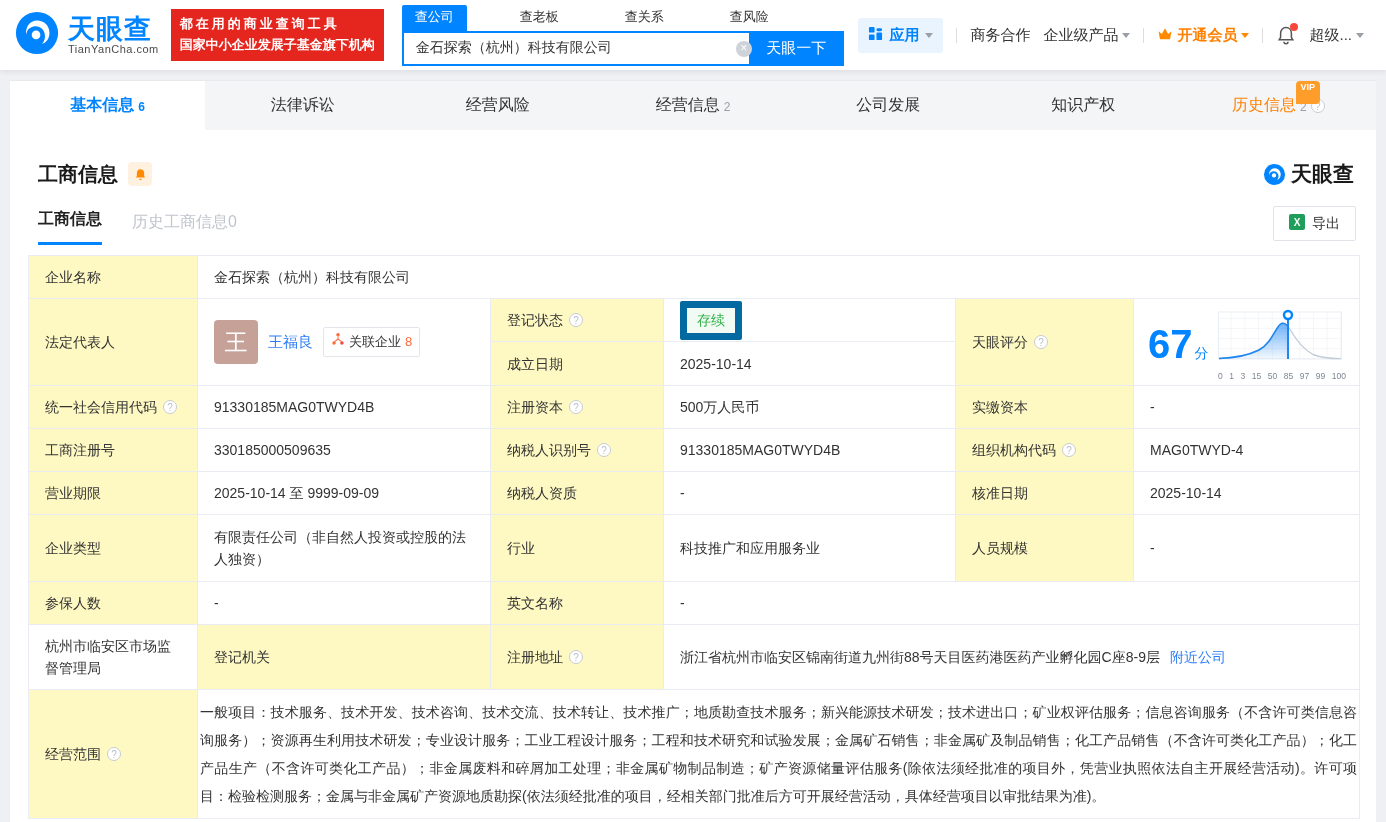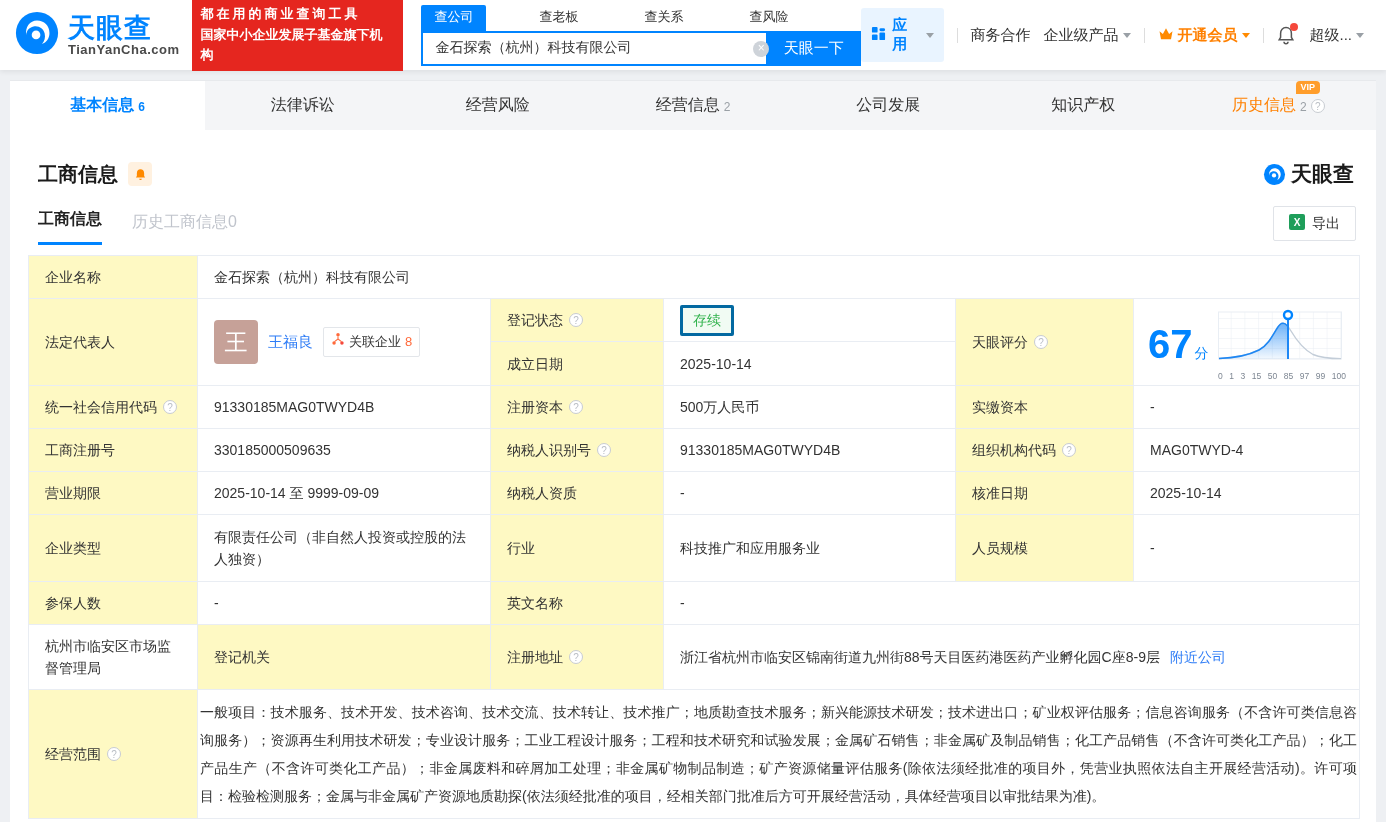--- a/index.html
+++ b/index.html
@@ -4,21 +4,21 @@
 <style>
   * { margin:0; padding:0; box-sizing:border-box; }
   html,body { width:1386px; height:822px; overflow:hidden; background:#eef0f3;
     font-family:"Liberation Sans","DejaVu Sans",sans-serif; color:#333; }
 
   
   .topbar { position:relative; z-index:5; height:70px; background:#fff; display:flex;
     align-items:center; padding:0 22px 0 14px; box-shadow:0 2px 5px rgba(0,0,0,.07); }
   .logo { display:flex; align-items:center; gap:8px; cursor:pointer; }
   .logo-text .t1 { font-size:27px; font-weight:bold; color:#0084ff; line-height:28px; letter-spacing:1px; }
-  .logo-text .t2 { font-size:13px; font-weight:bold; color:#4a4a4a; letter-spacing:.5px; }
+  .logo-text .t2 { font-size:11px; font-weight:normal; color:#4a4a4a; letter-spacing:.5px; }
   .promo { margin-left:12px; background:#e5261f; color:#fff; text-align:left;
     padding:5px 9px; font-size:13px; font-weight:bold; line-height:1.6; }
   .promo .p1 { letter-spacing:3px; }
   .search-wrap { margin-left:18px; width:442px; }
   .search-tabs { display:flex; font-size:13px;gap:40px; }
   .search-tab { padding:3px 13px 5px; color:#333; cursor:pointer; }
   .search-tab.active { background:#0084ff; color:#fff; border-radius:2px 2px 0 0; }
   .search-row { display:flex; height:35px; position:relative; }
   .search-input { flex:1; border:2px solid #0084ff; border-right:none; padding:0 32px 0 12px;
     font-size:14px; color:#333; outline:none; font-family:inherit; }
@@ -43,21 +43,21 @@
   
   .tabnav { height:50px; display:flex; background:#f4f5f7; border-top:1px solid #e7e9ec; }
   .tab { flex:1; display:flex; align-items:center; justify-content:center; gap:4px;
     font-size:16px; color:#333; cursor:pointer; position:relative; }
   .tab .cnt { font-size:12px; color:#9aa0a6; margin-top:2px; }
   .tab.active { background:#fff; color:#0084ff; font-weight:bold; }
   .tab.active .cnt { color:#0084ff; }
   .tab.vip-tab { color:#ff8000; }
   .tab-label-wrap { position:relative; }
   .vip-badge { position:absolute; top:-14px; right:-24px; background:#ff9d2b; color:#fff;
-    font-size:9px; font-weight:bold; padding:1px 5px 2px; border-radius:4px 4px 4px 0; }
+    font-size:9px; font-weight:bold; padding:1px 5px 12px; border-radius:4px 4px 4px 0; }
   .q-icon { display:inline-block; width:14px; height:14px; border-radius:50%; border:1px solid #c8ccd2;
     color:#b9bec5; font-size:10px; line-height:13px; text-align:center; background:#fff; flex:none; }
 
   
   .section-head { display:flex; align-items:center; padding:30px 22px 0 28px; }
   .section-title { font-size:20px; font-weight:bold; color:#1a1a1a; }
   .bell-chip { margin-left:10px; width:24px; height:24px; background:#fff1e0; border-radius:4px;
     display:flex; align-items:center; justify-content:center; cursor:pointer; }
   .watermark { margin-left:auto; display:flex; align-items:center; gap:5px;
     font-size:21px; font-weight:bold; color:#1a1a1a; }
@@ -90,21 +90,21 @@
 
   
   .rep-cell { gap:10px; }
   .avatar { width:44px; height:44px; border-radius:4px; background:#c6a198; color:#fff;
     font-size:23px; display:flex; align-items:center; justify-content:center; flex:none; }
   .rep-name { color:#2f7df6; font-size:15px; cursor:pointer; white-space:nowrap; }
   .rel-badge { display:flex; align-items:center; gap:4px; border:1px solid #e3e6ea; border-radius:2px;
     padding:3px 7px; font-size:13px; color:#333; cursor:pointer; white-space:nowrap; }
   .rel-cnt { color:#ff6a3b; }
 
-  .status-badge { display:inline-block; padding:1px 10px 2px; border:3px solid #0369a1;
+  .status-badge { display:inline-block; padding:1px 10px 2px; border:7px solid #0369a1;
     background:#f1fbf3; color:#31b24c; font-size:14px; border-radius:2px; line-height:22px; }
 
   
   .score-cell { justify-content:space-between; padding:6px 12px 2px 14px; }
   .score-num { font-size:40px; font-weight:bold; color:#0084ff; line-height:44px; }
   .score-unit { font-size:14px; color:#0084ff; margin-left:2px; }
   .mini-chart { width:130px; }
   .ticks { display:flex; justify-content:space-between; font-size:8.5px; color:#7d8692;
     padding:1px 1px 0; line-height:10px; }
 

